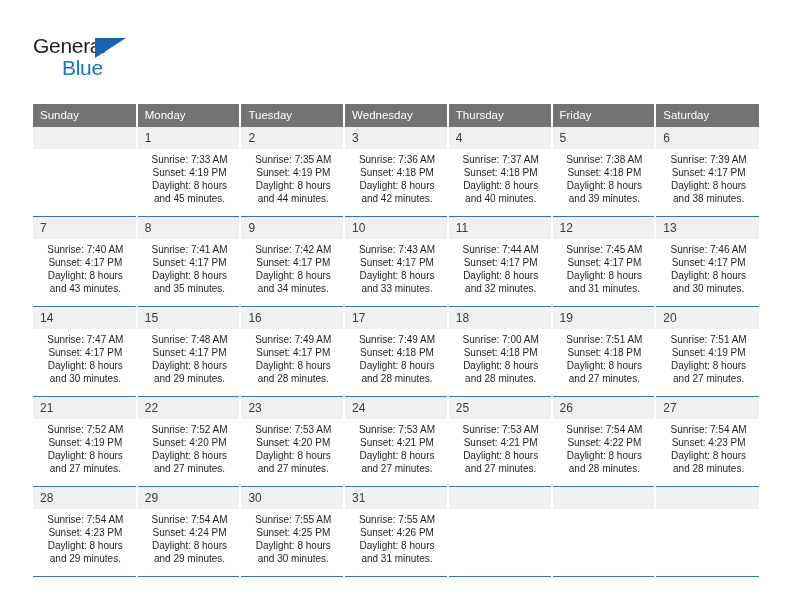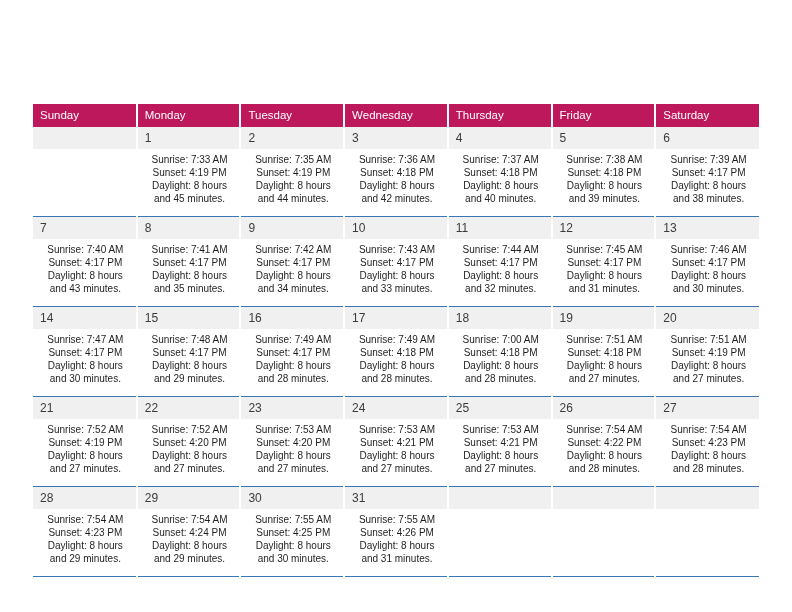--- a/index.html
+++ b/index.html
@@ -90,21 +90,21 @@
     left: 33px;
     top: 104px;
     width: 726px;
   }
   table.cal {
     border-collapse: collapse;
     table-layout: fixed;
     width: 726px;
   }
   table.cal th {
-    background: #be185d;
+    background: #737373;
     color: #ffffff;
     font-size: 11.5px;
     font-weight: normal;
     text-align: left;
     padding: 5px 0 6px 7px;
     height: 11px;
     border-right: 2px solid #ffffff;
   }
   table.cal th:last-child { border-right: none; margin-top: 40px; }
 
@@ -137,20 +137,25 @@
   }
   .cellbody div { white-space: nowrap; }
 </style>
 </head>
 <body>
 
 <div class="page">
 
   <div class="top">
 
+    <div class="logo">
+      <span class="logo-general">General</span>
+      <span class="logo-tri"></span>
+      <span class="logo-blue">Blue</span>
+    </div>
 
   </div>
 
   <div class="calendar">
     <table class="cal">
       <thead>
         <tr id="weekday-row">
             <th>Sunday</th>
             <th>Monday</th>
             <th>Tuesday</th>

